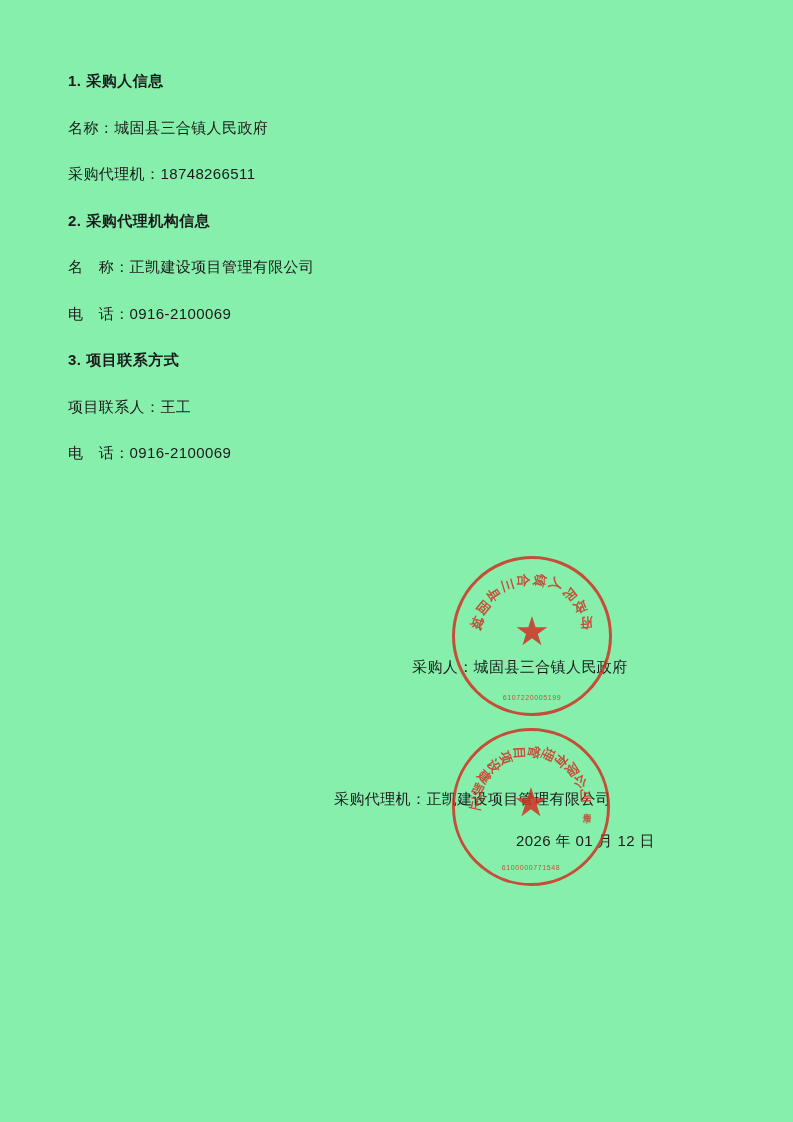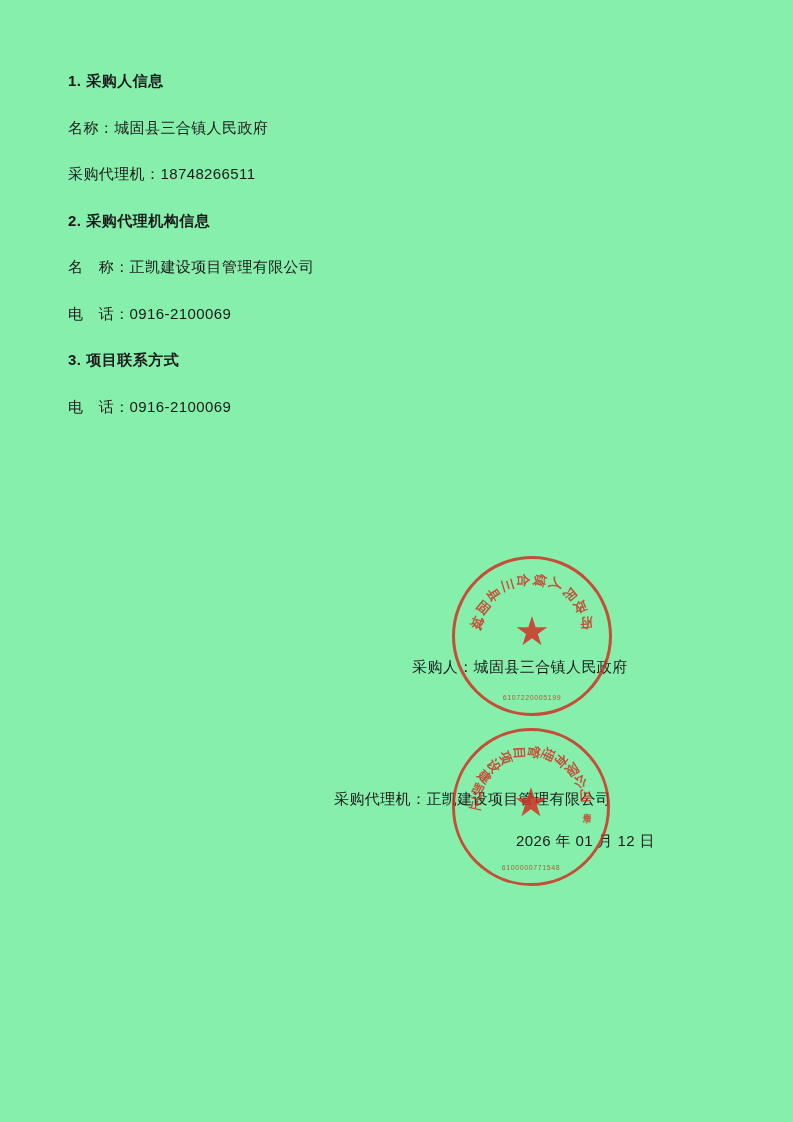--- a/index.html
+++ b/index.html
@@ -134,20 +134,21 @@
 
     <p class="heading">1. 采购人信息</p>
     <p class="line"><span class="lbl">名称：</span><span class="val">城固县三合镇人民政府</span></p>
     <p class="line"><span class="lbl">采购代理机：</span><span class="val">18748266511</span></p>
 
     <p class="heading">2. 采购代理机构信息</p>
     <p class="line"><span class="lbl">名　称：</span><span class="val">正凯建设项目管理有限公司</span></p>
     <p class="line"><span class="lbl">电　话：</span><span class="val">0916-2100069</span></p>
 
     <p class="heading">3. 项目联系方式</p>
+    <p class="line"><span class="lbl">项目联系人：</span><span class="val">王工</span></p>
     <p class="line"><span class="lbl">电　话：</span><span class="val">0916-2100069</span></p>
 
   </div>
 
   <div class="sig-area">
     <div class="sig-row sig-row-1"><span>采购人：</span><span>城固县三合镇人民政府</span></div>
     <div class="sig-row sig-row-2"><span>采购代理机：</span><span>正凯建设项目管理有限公司</span></div>
     <div class="sig-row sig-row-3">2026 年 01 月 12 日</div>
   </div>
 

